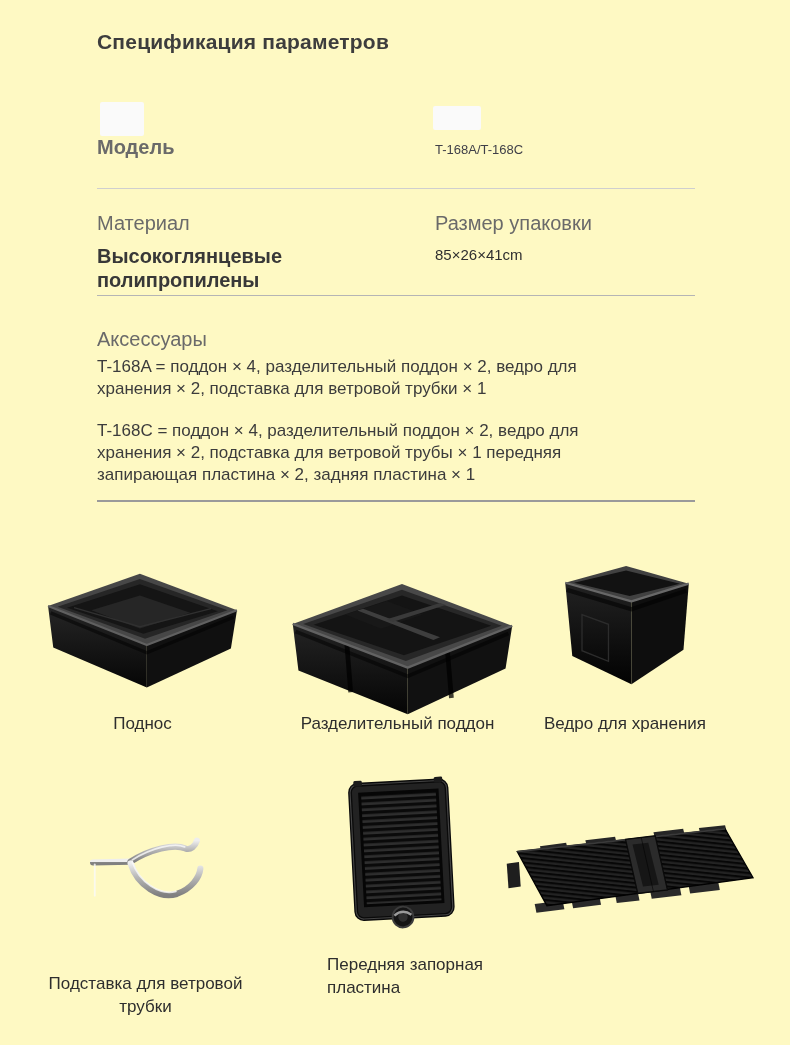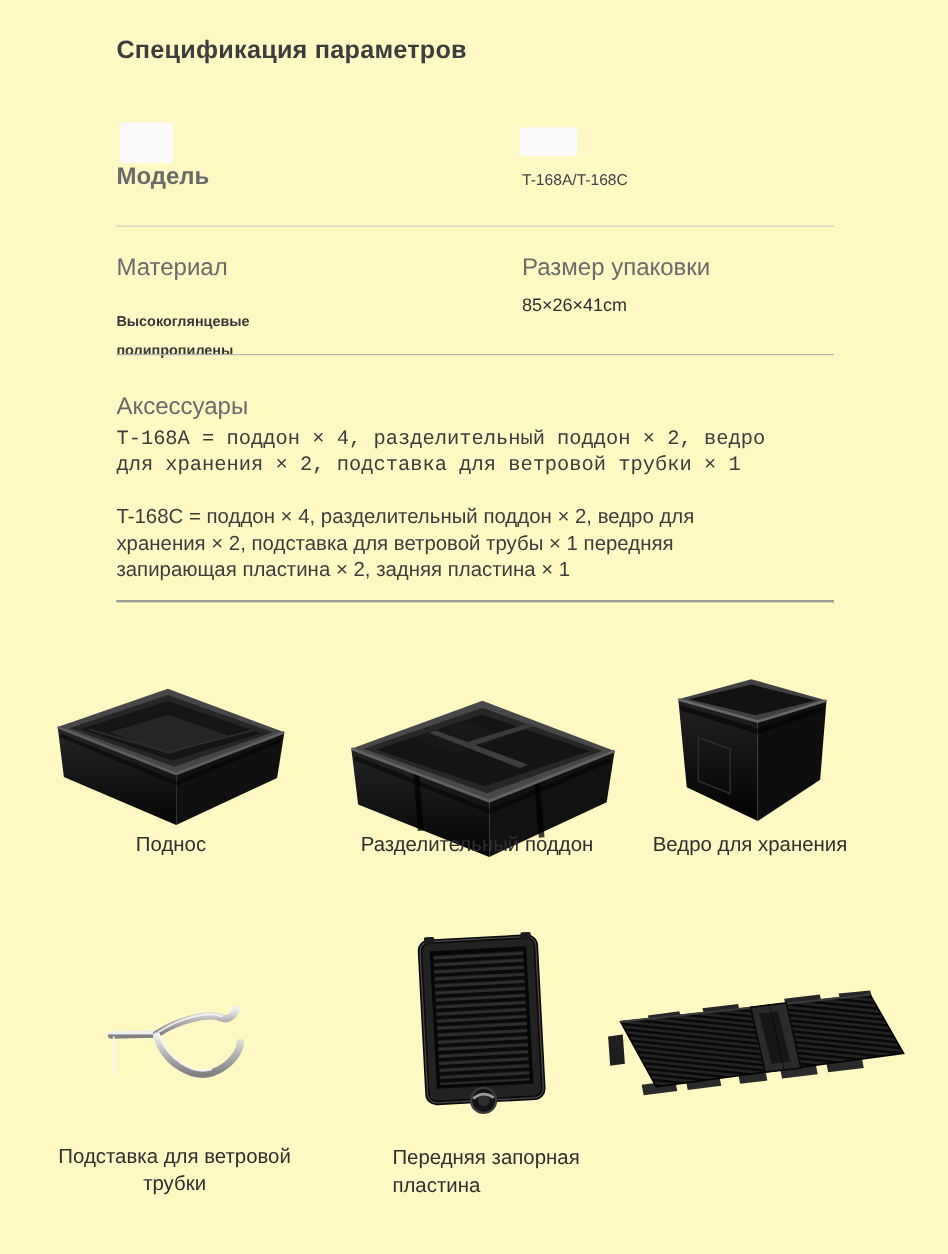--- a/index.html
+++ b/index.html
@@ -3,28 +3,28 @@
 <meta charset="utf-8">
 <style>
   html,body{margin:0;padding:0;background:#ffffff;}
   body{font-family:"Liberation Sans", sans-serif;}
   .canvas{position:relative;width:790px;height:1045px;background:#fef9c3;overflow:hidden;}
   .abs{position:absolute;}
   .page-title{left:97px;top:30px;font-size:21px;font-weight:700;color:#3d3d3d;letter-spacing:.2px;}
   .ghost{background:#fafafa;border-radius:2px;}
   .spec-label{font-size:20px;color:#6a6a6a;}
   .model-value{left:435px;top:142px;font-size:13px;color:#3f3f48;}
-  .material-value{left:97px;top:256px;width:210px;font-size:12px;line-height:24px;font-weight:600;color:#383838;}
+  .material-value{left:97px;top:244px;width:210px;font-size:20px;line-height:24px;font-weight:600;color:#383838;}
   .pkg-value{left:435px;top:246px;font-size:15px;color:#2f2f2f;}
   .divider{height:1px;background:#cfcfcf;}
   .divider.mid{background:#b5b5b5;}
   .divider.dark{height:2px;background:#9a9a9a;}
   .acc-p{left:97px;width:552px;font-size:17px;line-height:22px;color:#3c3c3c;}
   .caption{font-size:17px;line-height:23px;color:#2e2e2e;}
-  .center{text-align:center;}
+  .center{text-align:center;margin-top:20px;}
   svg{display:block;}
 </style>
 </head>
 <body>
 
 <div class="canvas">
 
   <div class="abs page-title">Спецификация параметров</div>
 
   <div class="abs ghost" style="left:100px;top:102px;width:44px;height:34px;"></div>
@@ -36,21 +36,21 @@
   <div class="abs divider" style="left:97px;top:188px;width:598px;"></div>
 
   <div class="abs spec-label" style="left:97px;top:212px;">Материал</div>
   <div class="abs material-value">Высокоглянцевые полипропилены</div>
   <div class="abs spec-label" style="left:435px;top:212px;">Размер упаковки</div>
   <div class="abs pkg-value">85×26×41cm</div>
 
   <div class="abs divider mid" style="left:97px;top:295px;width:598px;"></div>
 
   <div class="abs spec-label" style="left:97px;top:328px;">Аксессуары</div>
-  <div class="abs acc-p" style="top:356px;font-family:Liberation Mono, monospace;">T-168A = поддон × 4, разделительный поддон × 2, ведро для хранения × 2, подставка для ветровой трубки × 1</div>
+  <div class="abs acc-p" style="top:356px;">T-168A = поддон × 4, разделительный поддон × 2, ведро для хранения × 2, подставка для ветровой трубки × 1</div>
   <div class="abs acc-p" style="top:420px;">T-168C = поддон × 4, разделительный поддон × 2, ведро для хранения × 2, подставка для ветровой трубы × 1 передняя запирающая пластина × 2, задняя пластина × 1</div>
 
   <div class="abs divider dark" style="left:97px;top:500px;width:598px;"></div>
 
   <div class="abs" style="left:30px;top:560px;width:225px;height:130px;">
     <svg viewBox="0 0 230 150" width="225" height="130">
       <defs>
         <linearGradient id="tA" x1="0" y1="0" x2="0" y2="1">
           <stop offset="0" stop-color="#262626"></stop>
             <stop offset="1" stop-color="#060606"></stop>

